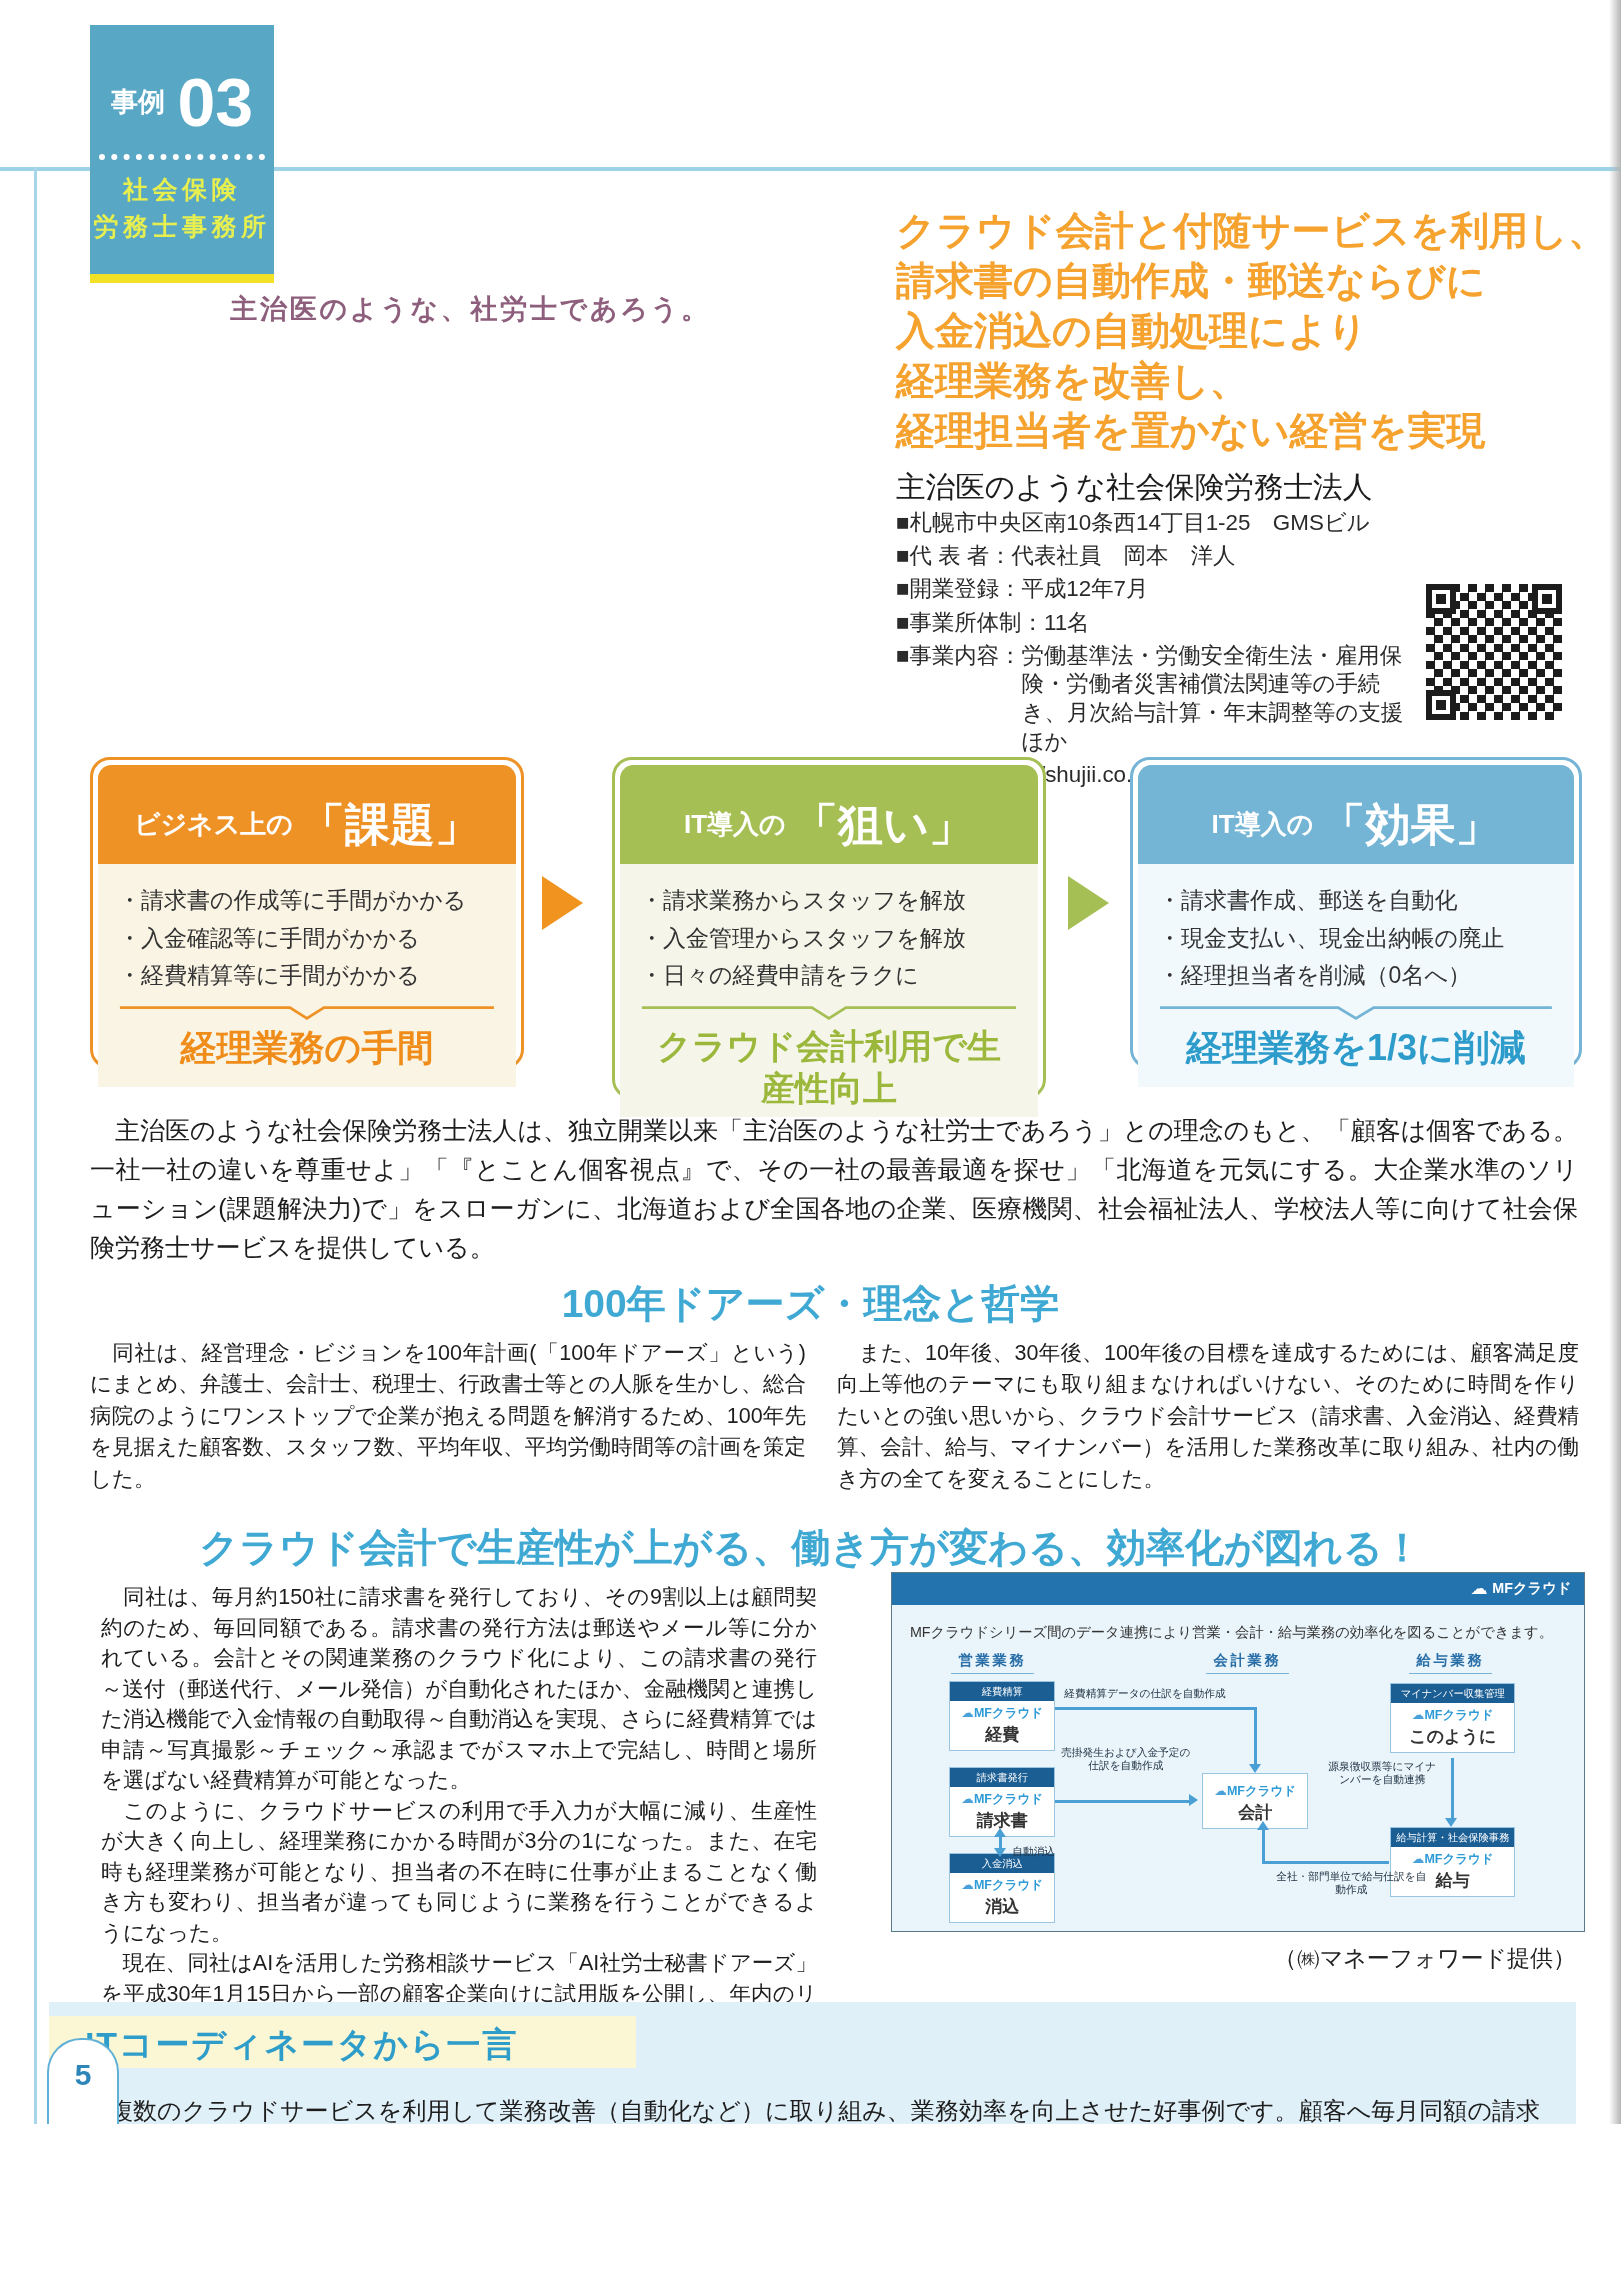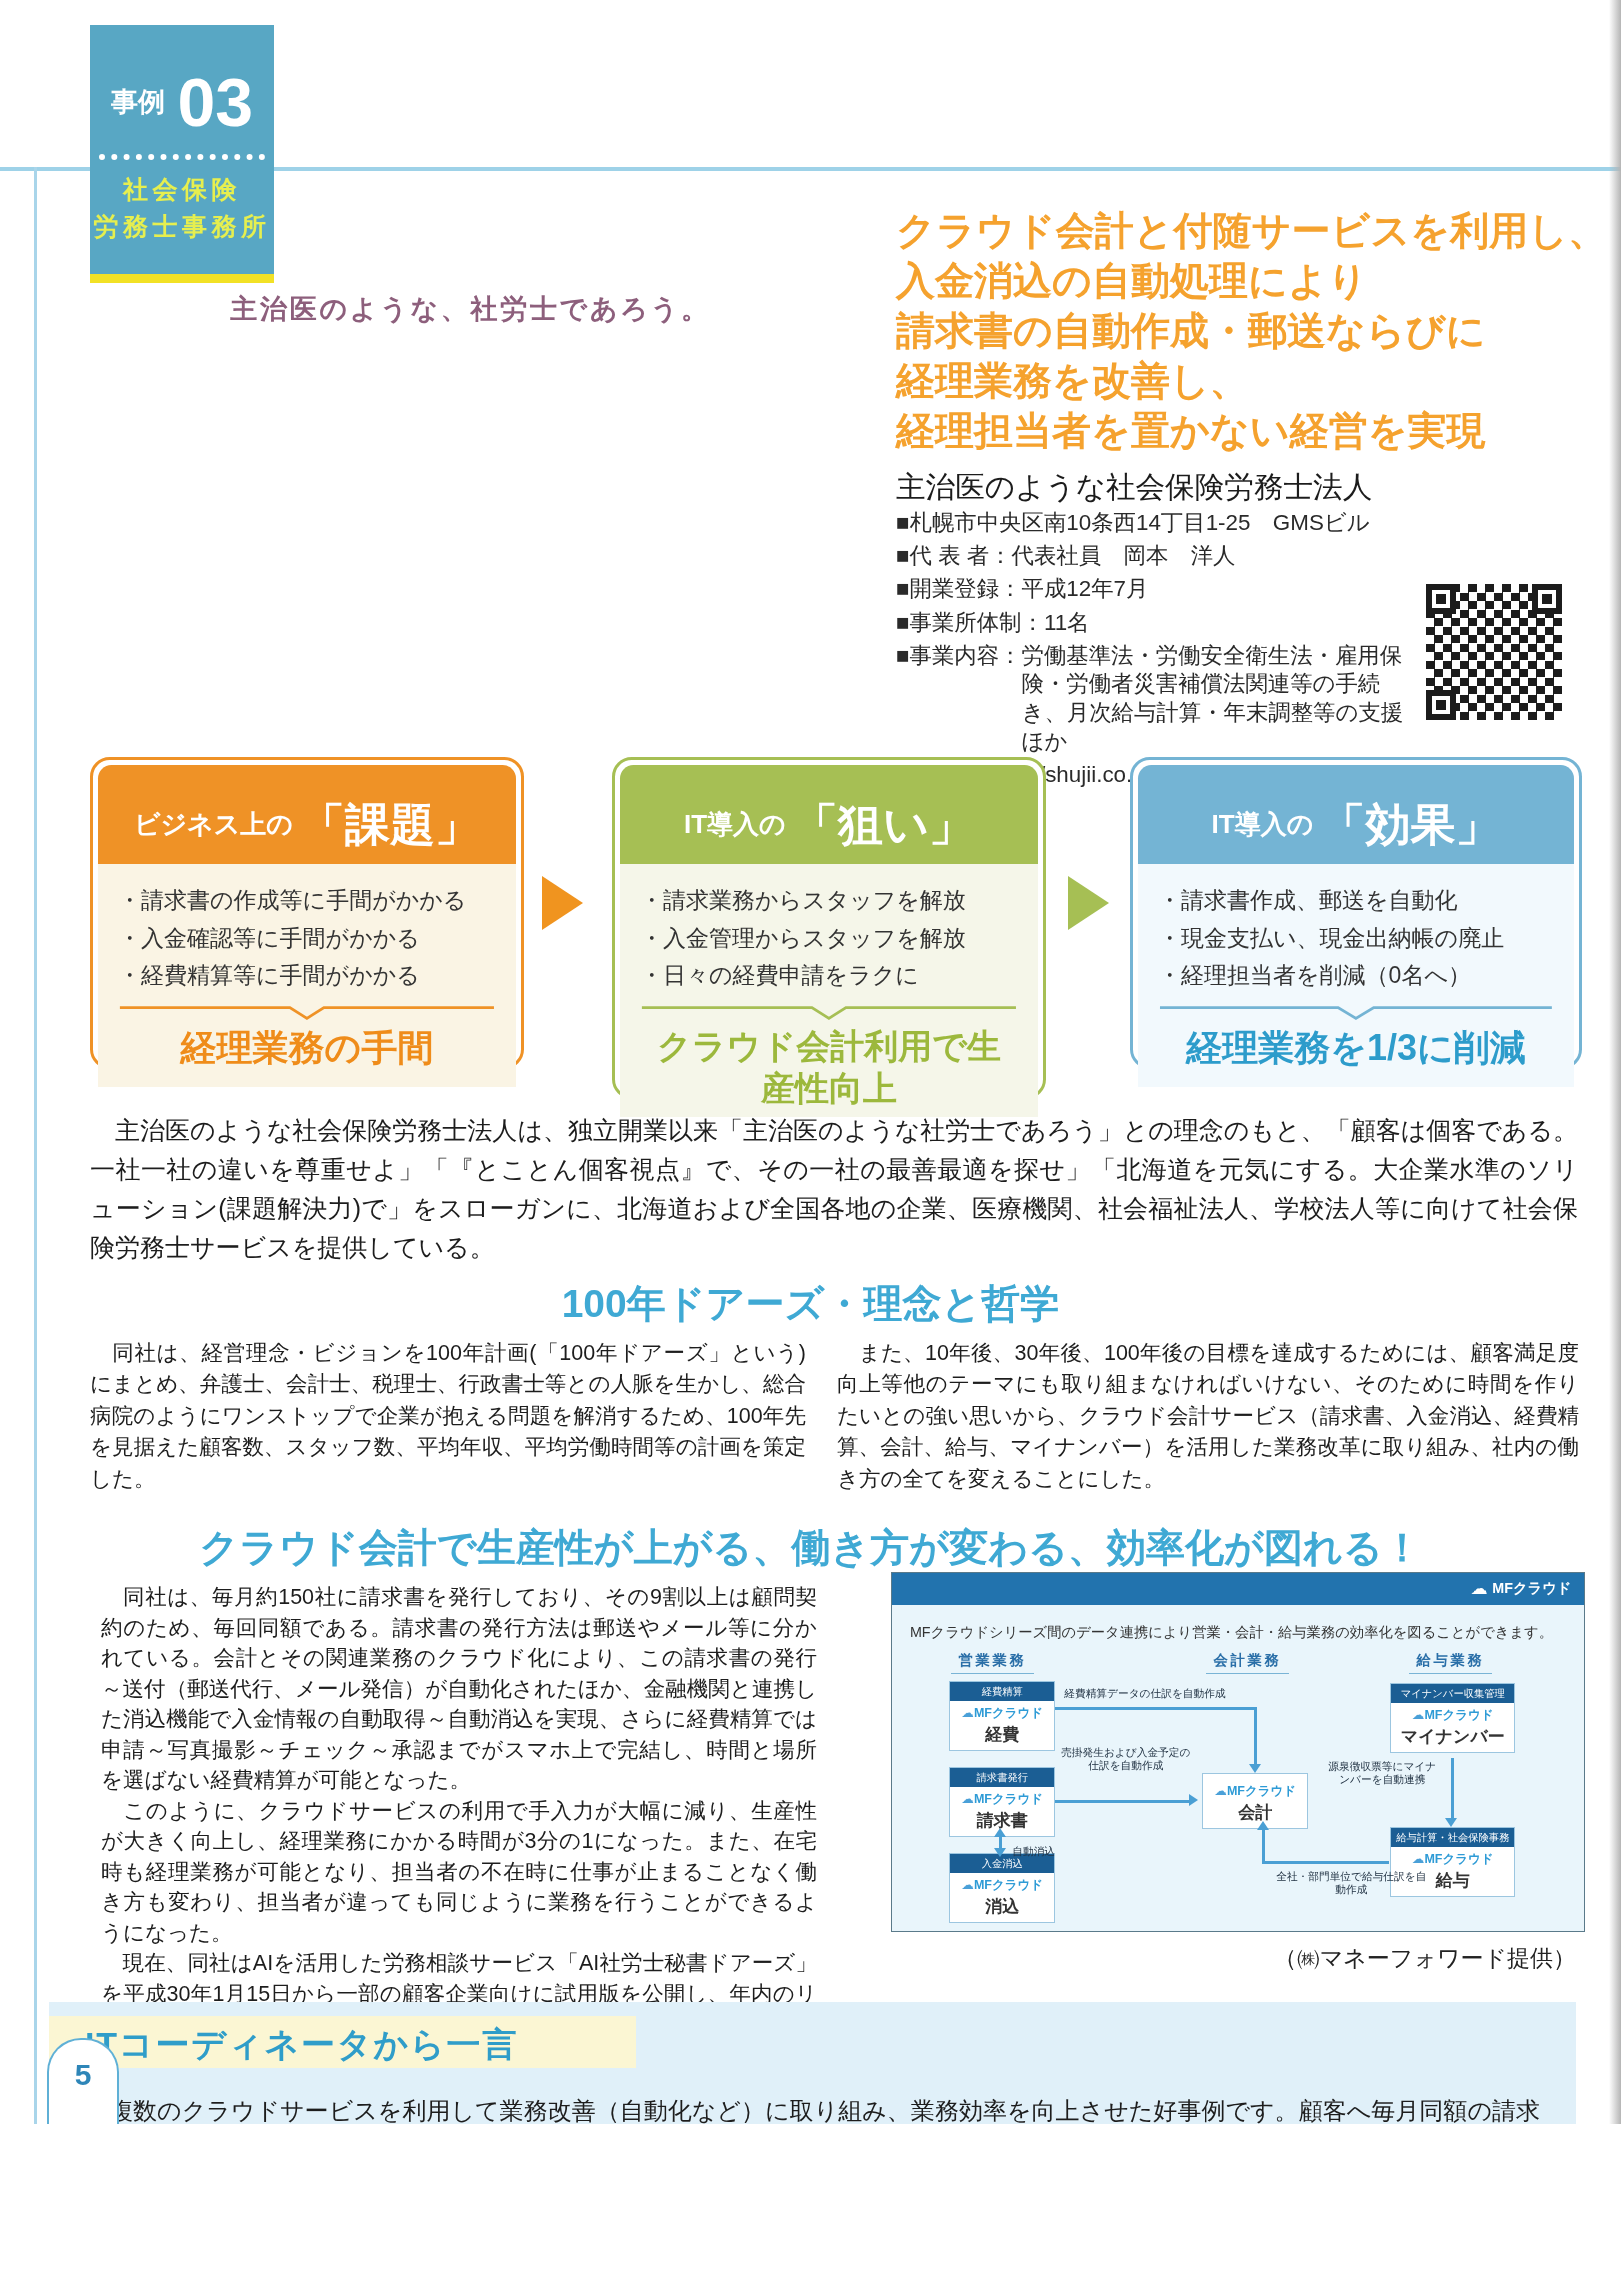--- a/index.html
+++ b/index.html
@@ -145,22 +145,22 @@
       <div>社会保険</div>
       <div>労務士事務所</div>
     </div>
     <div class="case-yellow"></div>
   </div>
 
   <div class="hero-caption">主治医のような、社労士であろう。</div>
 
   <div class="lead-headline">
     <div>クラウド会計と付随サービスを利用し、</div>
+    <div>請求書の自動作成・郵送ならびに</div>
     <div>入金消込の自動処理により</div>
-    <div>請求書の自動作成・郵送ならびに</div>
     <div>経理業務を改善し、</div>
     <div>経理担当者を置かない経営を実現</div>
   </div>
   <div class="company-name">主治医のような社会保険労務士法人</div>
   <div class="company-details">
     <div class="detail-row">
       <span class="detail-label">■</span>
       <span class="detail-value">札幌市中央区南10条西14丁目1-25　GMSビル</span>
     </div>
     <div class="detail-row">
@@ -277,21 +277,21 @@
           <div class="mf-brand"><span class="cloud">☁</span><span>MFクラウド</span></div>
           <div class="mf-name">消込</div>
         </div>
         <div class="mf-node" style="left:296px;top:122px;padding-top:5.4px;">
           <div class="mf-brand"><span class="cloud">☁</span><span>MFクラウド</span></div>
           <div class="mf-name">会計</div>
         </div>
         <div class="mf-node" style="left:484px;top:32px;width:125px;">
           <div class="mf-tag">マイナンバー収集管理</div>
           <div class="mf-brand"><span class="cloud">☁</span><span>MFクラウド</span></div>
-          <div class="mf-name">マイナンバー</div>
+          <div class="mf-name">このように</div>
         </div>
         <div class="mf-node" style="left:484px;top:176px;width:125px;">
           <div class="mf-tag">給与計算・社会保険事務</div>
           <div class="mf-brand"><span class="cloud">☁</span><span>MFクラウド</span></div>
           <div class="mf-name">給与</div>
         </div>
 
         <div class="dg-line" style="left:149px;top:56px;width:202px;height:2.7px;"></div>
         <div class="dg-line" style="left:348px;top:56px;width:2.7px;height:57px;"></div>
         <div class="tip tip-down" style="left:343px;top:113px;"></div>

